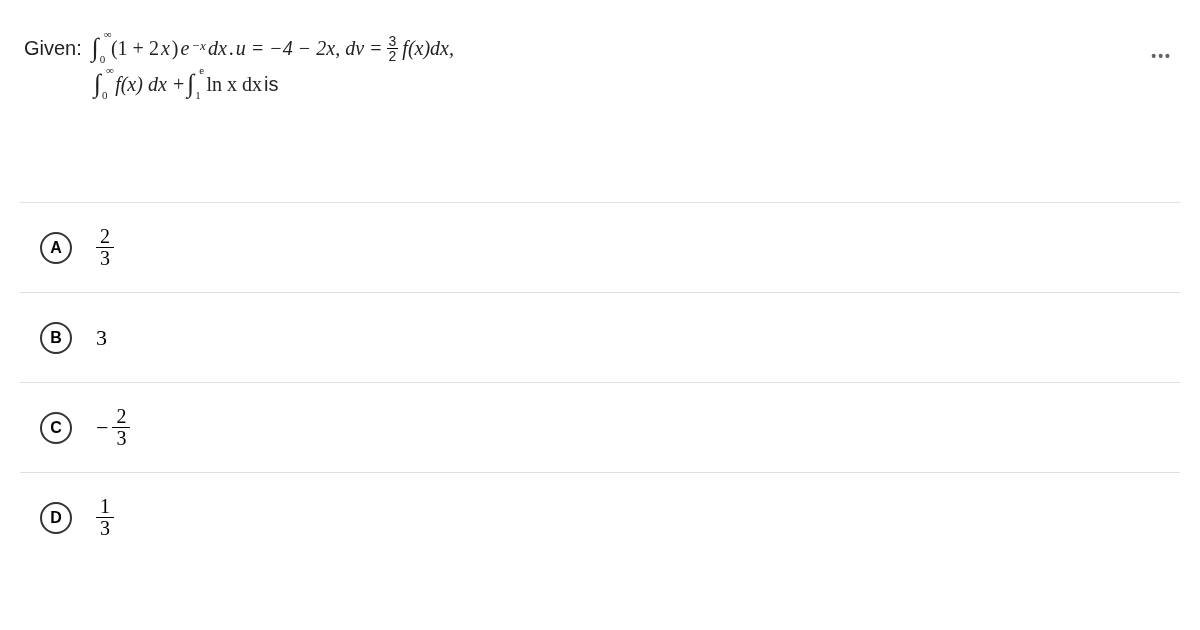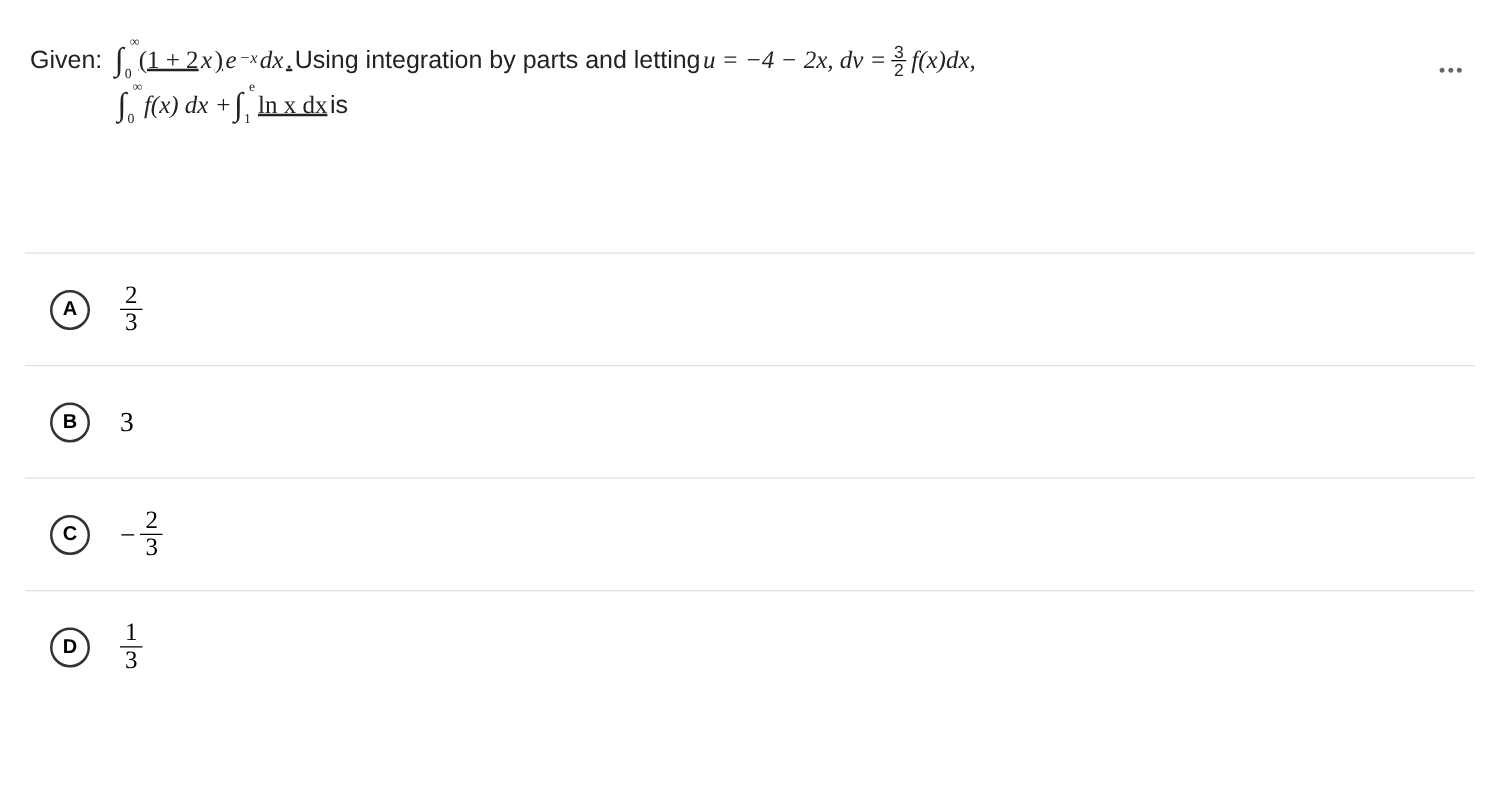--- a/index.html
+++ b/index.html
@@ -84,21 +84,20 @@
       margin-right: 4px;
       font-size: 22px;
     }
     .math {
       font-family: "Times New Roman", serif;
       font-style: italic;
     }
     .mathup {
       font-family: "Times New Roman", serif;
       font-style: normal;
-      text-decoration: underline;
     }
     .qline {
       display: flex;
       align-items: center;
       flex-wrap: nowrap;
       gap: 2px;
     }
     .intsym {
       font-size: 26px;
       font-family: "Times New Roman", serif;
@@ -152,21 +151,20 @@
     <span style="margin-left:6px;"></span>
     <span class="intsym">∫<span class="upper">∞</span><span class="lower">0</span></span>
     <span style="margin-left:8px;"></span>
     <span class="mathup">(1 + 2</span>
     <span class="math">x</span>
     <span class="mathup">) </span>
     <span class="math">e</span>
     <span class="math sup">−x</span>
     <span class="math"> dx</span>
     <span class="mathup">.</span>
-    <span>  Using integration by parts and letting  </span>
     <span class="math">u = −4 − 2x,  dv = </span>
     <span class="sfrac">
       <span class="snum">3</span>
       <span class="sden">2</span>
     </span>
     <span class="math">f(x)dx,</span>
   </div>
   <div class="qline line2">
     <span class="intsym">∫<span class="upper">∞</span><span class="lower">0</span></span>
     <span style="margin-left:10px;"></span>

